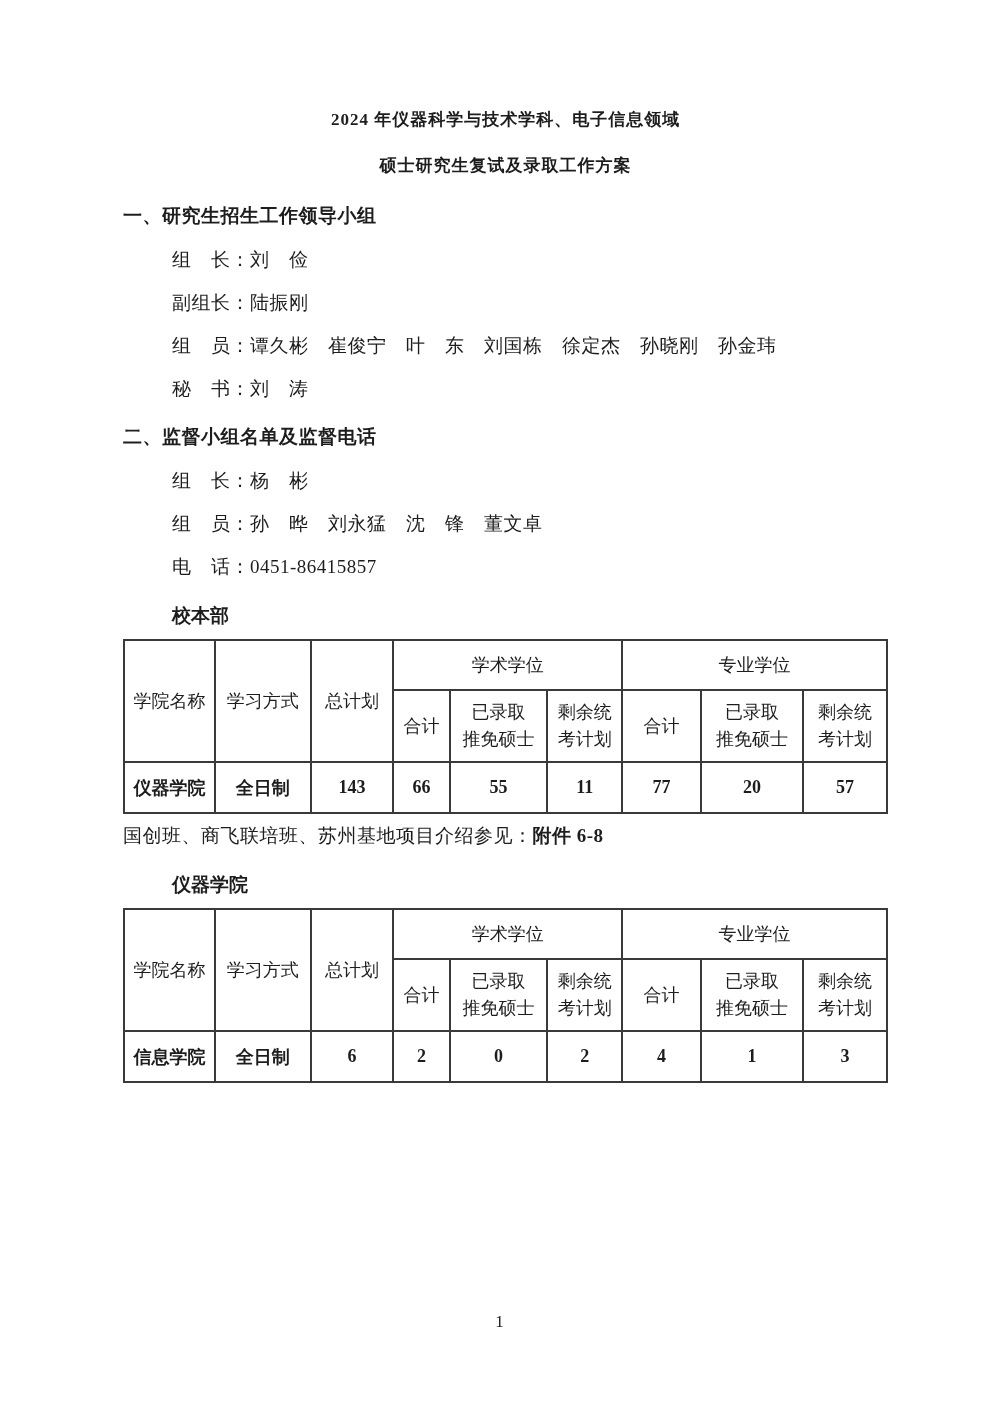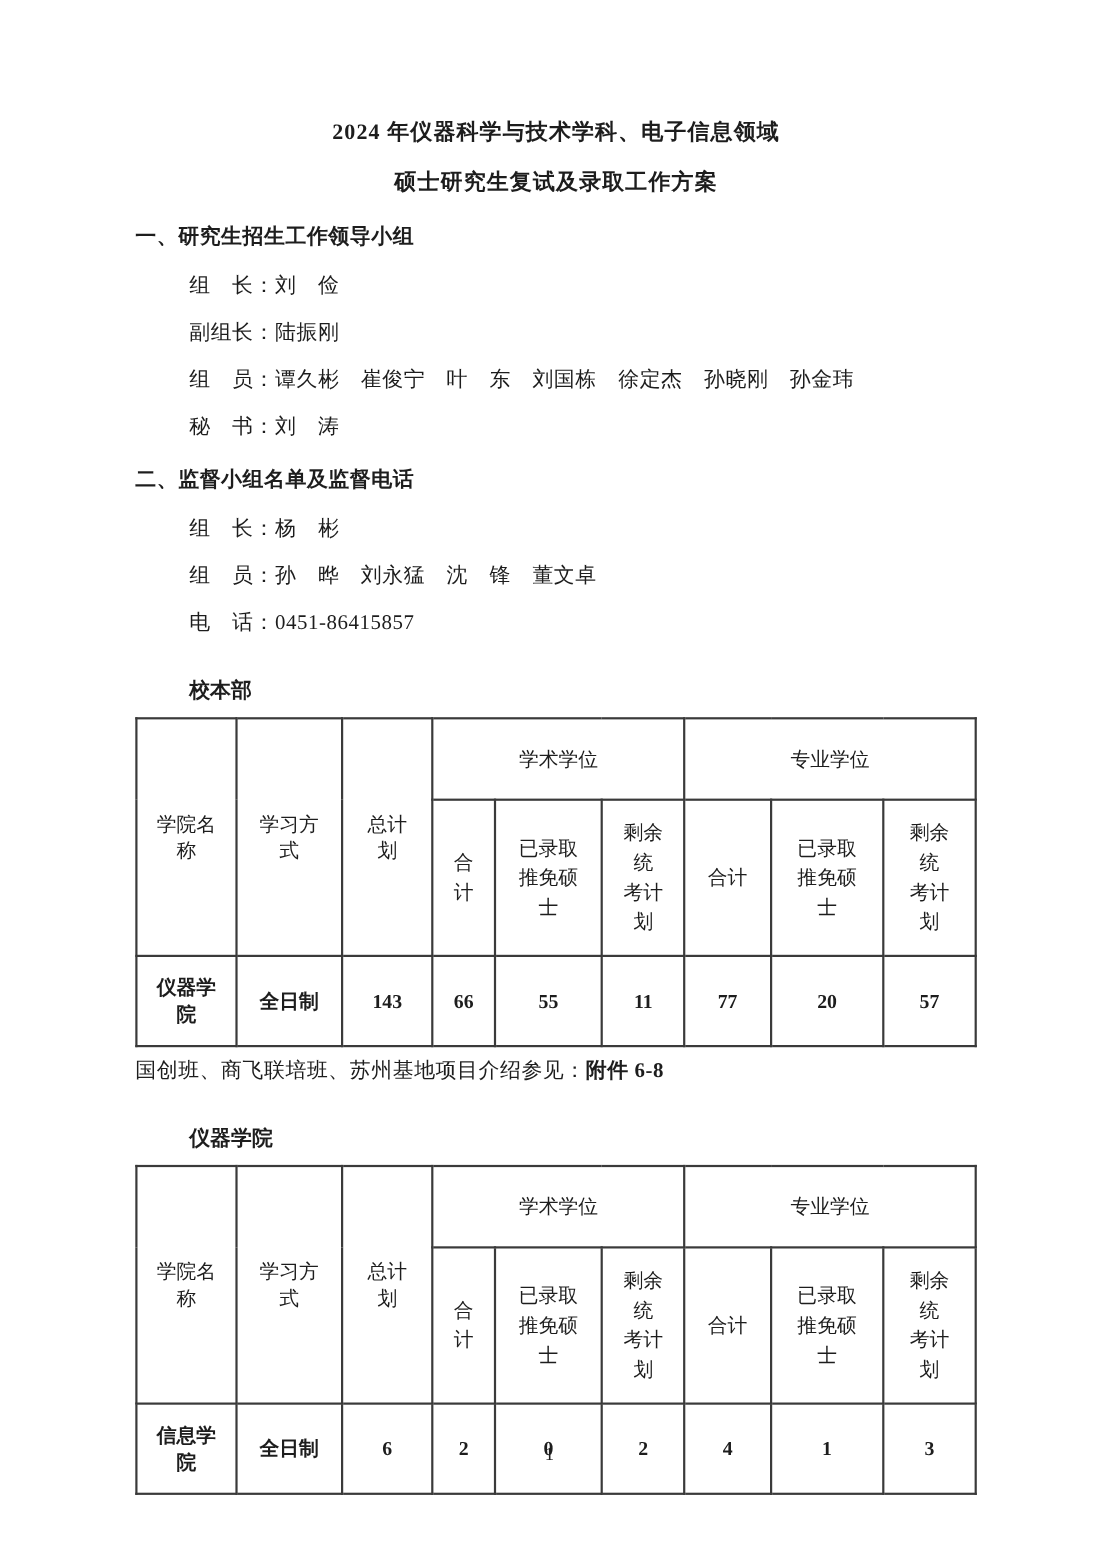--- a/index.html
+++ b/index.html
@@ -16,21 +16,21 @@
   .content {
     position: absolute;
     left: 123px;
     right: 111px;
     top: 0;
   }
   .doc-title {
     margin-top: 97px;
     text-align: center;
     font-weight: bold;
-    font-size: 20px;
+    font-size: 17px;
     line-height: 46px;
     letter-spacing: 1px;
   }
   .intro {
     margin: 13px 0 0 0;
     font-size: 19px;
     line-height: 44px;
     text-align: justify;
     text-indent: 38px;
     letter-spacing: 0.5px;
@@ -44,39 +44,39 @@
     letter-spacing: 0.5px;
   }
   .roster { margin: 10px 0 0 49px; }
   .roster-item {
     font-size: 19px;
     line-height: 43px;
     letter-spacing: 0.5px;
     white-space: nowrap;
   }
   .campus-label {
-    margin: 29px 0 0 49px;
+    margin: 16px 0 0 49px;
     font-family: "Liberation Sans", "DejaVu Sans", sans-serif;
     font-weight: bold;
     font-size: 19px;
     line-height: 24px;
   }
   .plan-table {
     width: 100%;
     margin-top: 11px;
     border-collapse: collapse;
     table-layout: fixed;
     font-size: 18px;
   }
   .plan-table th, .plan-table td {
     border: 2px solid #3a3a3a;
     text-align: center;
     vertical-align: middle;
     font-weight: normal;
-    padding: 16px;
+    padding: 4px;
   }
   .plan-table .r1 th { height: 40px; }
   .plan-table .r2 th { height: 62px; line-height: 27px; }
   .plan-table tbody td { height: 41px; font-weight: bold; }
   .note {
     font-size: 19px;
     line-height: 43px;
     letter-spacing: 0.5px;
   }
   .note-first { margin-top: 10px; text-indent: 38px; }

